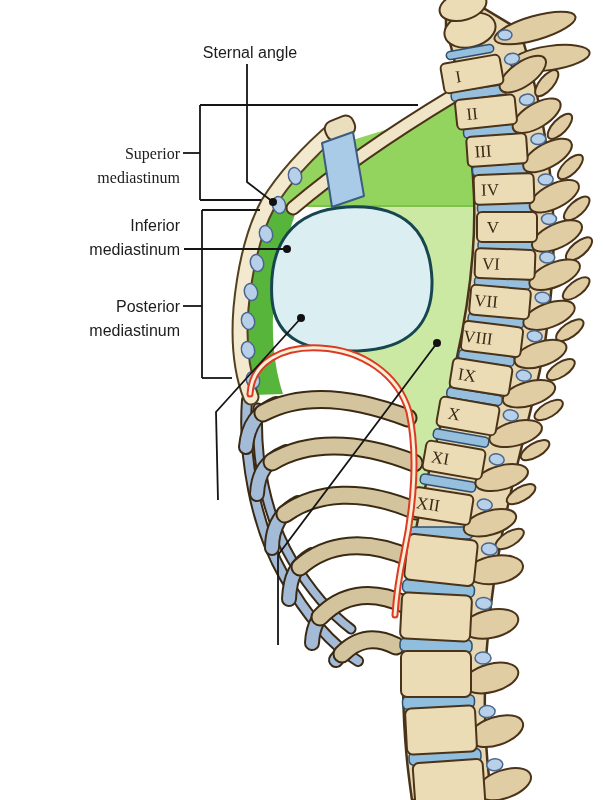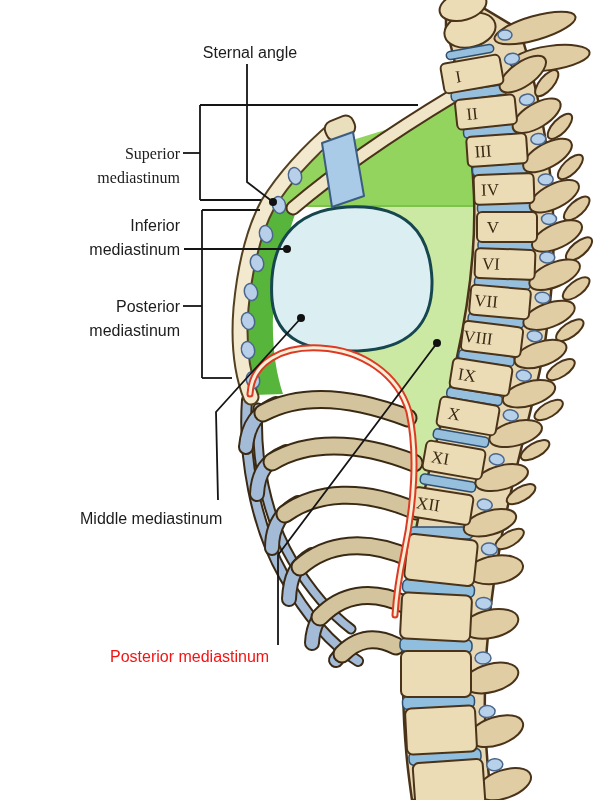--- a/index.html
+++ b/index.html
@@ -192,16 +192,14 @@
   <div class="lbl right" style="left:58px;top:214px;width:122px;">
     <span>Inferior</span><br>
     <span>mediastinum</span>
   </div>
 
   <div class="lbl right" style="left:58px;top:295px;width:122px;">
     <span>Posterior</span><br>
     <span>mediastinum</span>
   </div>
 
-  <div class="lbl" style="left:80px;top:507px;">Middle mediastinum</div>
-
-  <div class="lbl red" style="left:110px;top:645px;">Posterior mediastinum</div>
+
 </div>
 
 </body></html>

